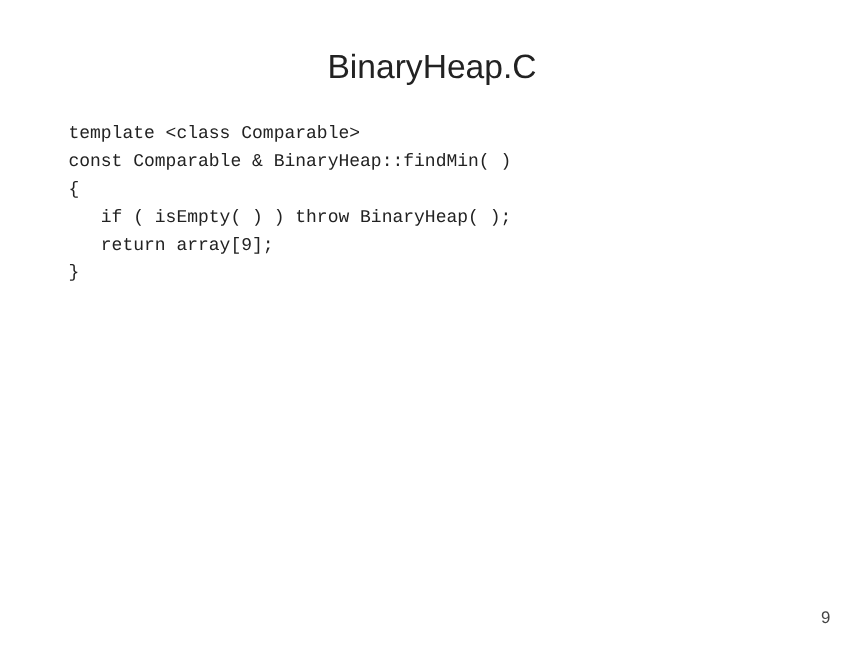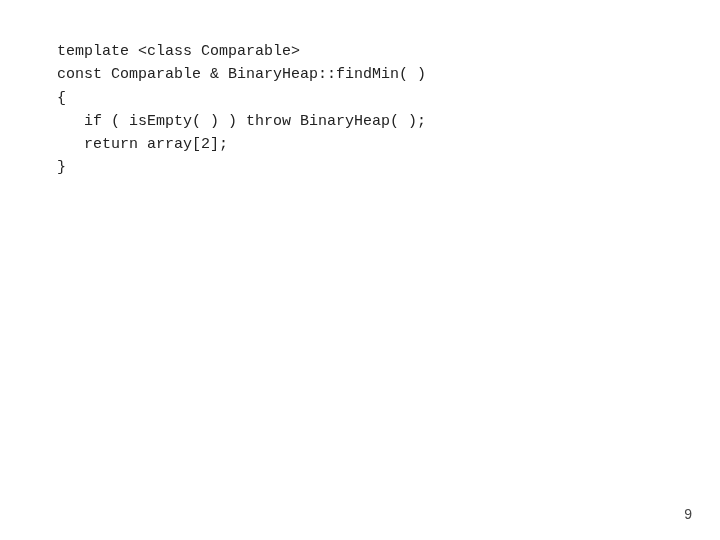--- a/index.html
+++ b/index.html
@@ -59,24 +59,25 @@
       right: 28px;
       font-size: 14px;
       color: #444444;
       font-family: Arial, sans-serif;
     }
   </style>
 </head>
 <body>
 
 <div class="slide-container">
+  <h1 class="slide-title">BinaryHeap.C</h1>
 
   <div class="code-block">
     <pre><span>template &lt;class Comparable&gt;</span>
 <span>const Comparable &amp; BinaryHeap::findMin( )</span>
 <span>{</span>
 <span>   if ( isEmpty( ) ) throw BinaryHeap( );</span>
-<span>   return array[2];</span>
+<span>   return array[9];</span>
 <span>}</span></pre>
   </div>
 
   <div class="page-number">9</div>
 </div>
 
 </body></html>

